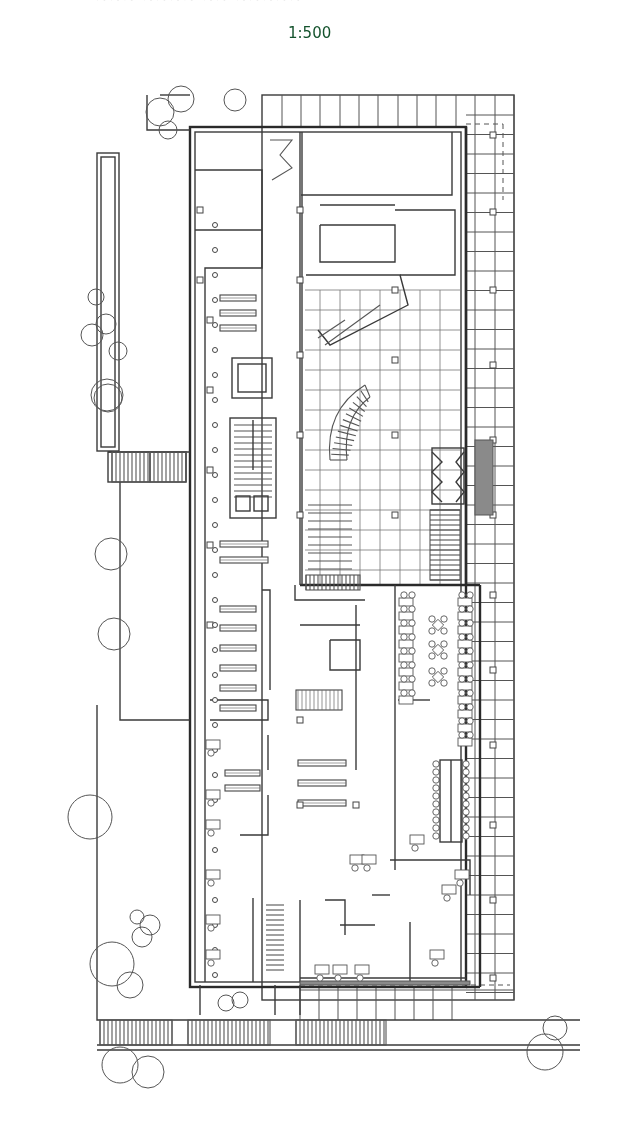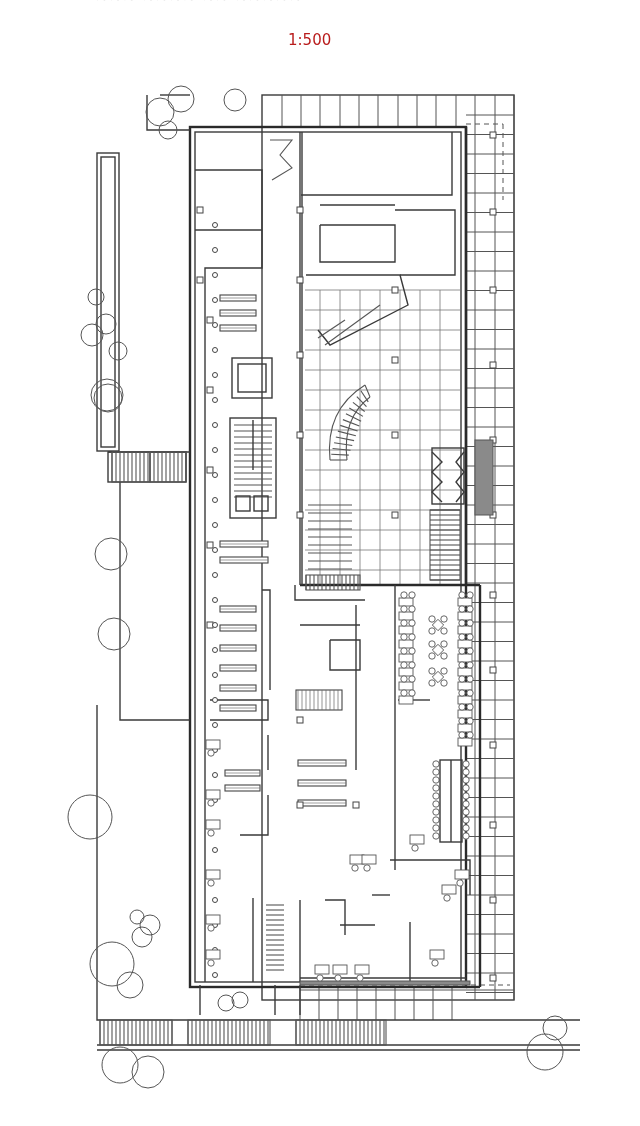--- a/index.html
+++ b/index.html
@@ -1,18 +1,18 @@
 <!DOCTYPE html>
 <html><head>
 <meta charset="utf-8">
 <style>
   html, body { margin: 0; padding: 0; background: #ffffff; }
   body { width: 640px; height: 1126px; position: relative; overflow: hidden; font-family: "DejaVu Sans", sans-serif; }
   .cut-title { position: absolute; left: 96px; top: -10px; font-size: 15px; color: #bcbcbc; letter-spacing: 1px; white-space: nowrap; }
-  .scale { position: absolute; left: 288px; top: 31px; font-size: 15px; color: #b91c1c; }
+  .scale { position: absolute; left: 288px; top: 24px; font-size: 15px; color: #14532d; }
   svg { position: absolute; left: 0; top: 0; }
   .w { stroke: #3a3a3a; fill: none; stroke-width: 1.4; }
   .wt { stroke: #2a2a2a; fill: none; stroke-width: 2.4; }
   .g { stroke: #555; fill: none; stroke-width: 1; }
   .gl { stroke: #777; fill: none; stroke-width: 0.8; }
   .d { stroke: #555; fill: none; stroke-width: 1; stroke-dasharray: 5 4; }
   .tr { stroke: #555; fill: none; stroke-width: 1.1; }
   .col { stroke: #444; fill: #fff; stroke-width: 1; }
   .shelf { stroke: #444; fill: #fff; stroke-width: 1.1; }
   .hatch { fill: #8a8a8a; stroke: #555; stroke-width: 1; }

